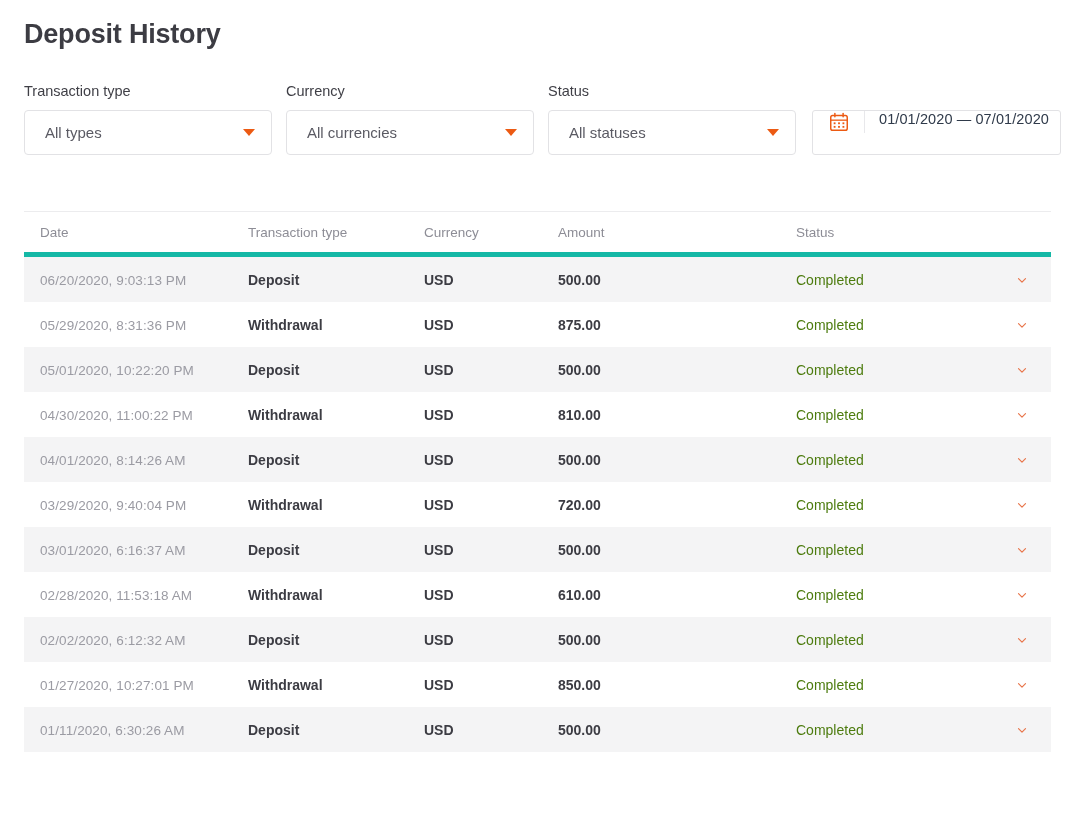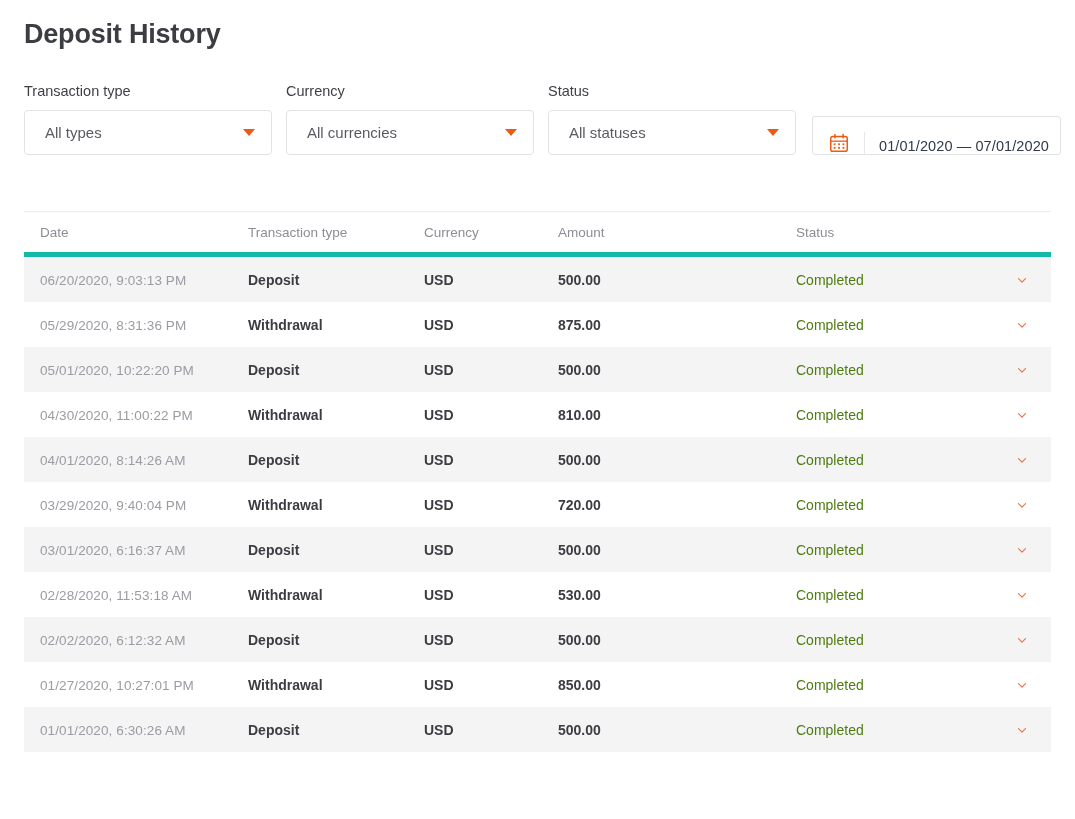--- a/index.html
+++ b/index.html
@@ -74,27 +74,27 @@
     border-top: 7px solid #ec5a13;
     flex: 0 0 auto;
     margin-right: 2px;
   }
 
   
   .daterange-group {
     margin-left: 2px;
   }
   .daterange {
-    height: 39px;
+    height: 45px;
     width: 249px;
     border: 1px solid #e2e2e5;
     border-radius: 3px;
     background: #ffffff;
     display: flex;
-    align-items: flex-end;
+    align-items: flex-start;
     box-sizing: border-box;
     cursor: pointer;
     margin-top: 24px;
   }
   .daterange-icon-cell {
     width: 51px;
     flex: 0 0 51px;
     border-right: 1px solid #e8e8eb;
     display: flex;
     align-items: center;
@@ -309,21 +309,21 @@
           <div class="c c-expand">
             <svg width="14" height="14" viewBox="0 0 24 24" fill="none" class="chev">
               <path d="M6 9.5 L12 15.5 L18 9.5" stroke="#e8754a" stroke-width="2" stroke-linecap="round" stroke-linejoin="round"></path>
             </svg>
           </div>
         </div>
         <div class="t-row even">
           <div class="c c-date"><span class="cell-date">02/28/2020, 11:53:18 AM</span></div>
           <div class="c c-type"><span class="cell-type">Withdrawal</span></div>
           <div class="c c-currency"><span class="cell-currency">USD</span></div>
-          <div class="c c-amount"><span class="cell-amount">530.00</span></div>
+          <div class="c c-amount"><span class="cell-amount">610.00</span></div>
           <div class="c c-status"><span class="cell-status">Completed</span></div>
           <div class="c c-expand">
             <svg width="14" height="14" viewBox="0 0 24 24" fill="none" class="chev">
               <path d="M6 9.5 L12 15.5 L18 9.5" stroke="#e8754a" stroke-width="2" stroke-linecap="round" stroke-linejoin="round"></path>
             </svg>
           </div>
         </div>
         <div class="t-row odd">
           <div class="c c-date"><span class="cell-date">02/02/2020, 6:12:32 AM</span></div>
           <div class="c c-type"><span class="cell-type">Deposit</span></div>
@@ -342,21 +342,21 @@
           <div class="c c-currency"><span class="cell-currency">USD</span></div>
           <div class="c c-amount"><span class="cell-amount">850.00</span></div>
           <div class="c c-status"><span class="cell-status">Completed</span></div>
           <div class="c c-expand">
             <svg width="14" height="14" viewBox="0 0 24 24" fill="none" class="chev">
               <path d="M6 9.5 L12 15.5 L18 9.5" stroke="#e8754a" stroke-width="2" stroke-linecap="round" stroke-linejoin="round"></path>
             </svg>
           </div>
         </div>
         <div class="t-row odd">
-          <div class="c c-date"><span class="cell-date">01/01/2020, 6:30:26 AM</span></div>
+          <div class="c c-date"><span class="cell-date">01/11/2020, 6:30:26 AM</span></div>
           <div class="c c-type"><span class="cell-type">Deposit</span></div>
           <div class="c c-currency"><span class="cell-currency">USD</span></div>
           <div class="c c-amount"><span class="cell-amount">500.00</span></div>
           <div class="c c-status"><span class="cell-status">Completed</span></div>
           <div class="c c-expand">
             <svg width="14" height="14" viewBox="0 0 24 24" fill="none" class="chev">
               <path d="M6 9.5 L12 15.5 L18 9.5" stroke="#e8754a" stroke-width="2" stroke-linecap="round" stroke-linejoin="round"></path>
             </svg>
           </div>
         </div>

